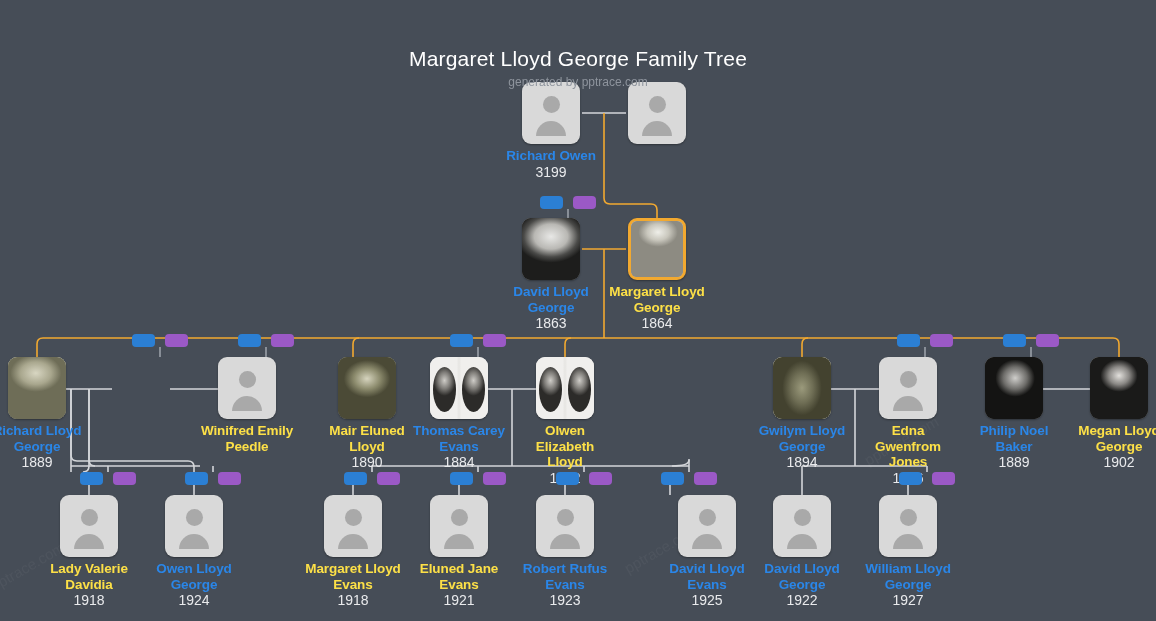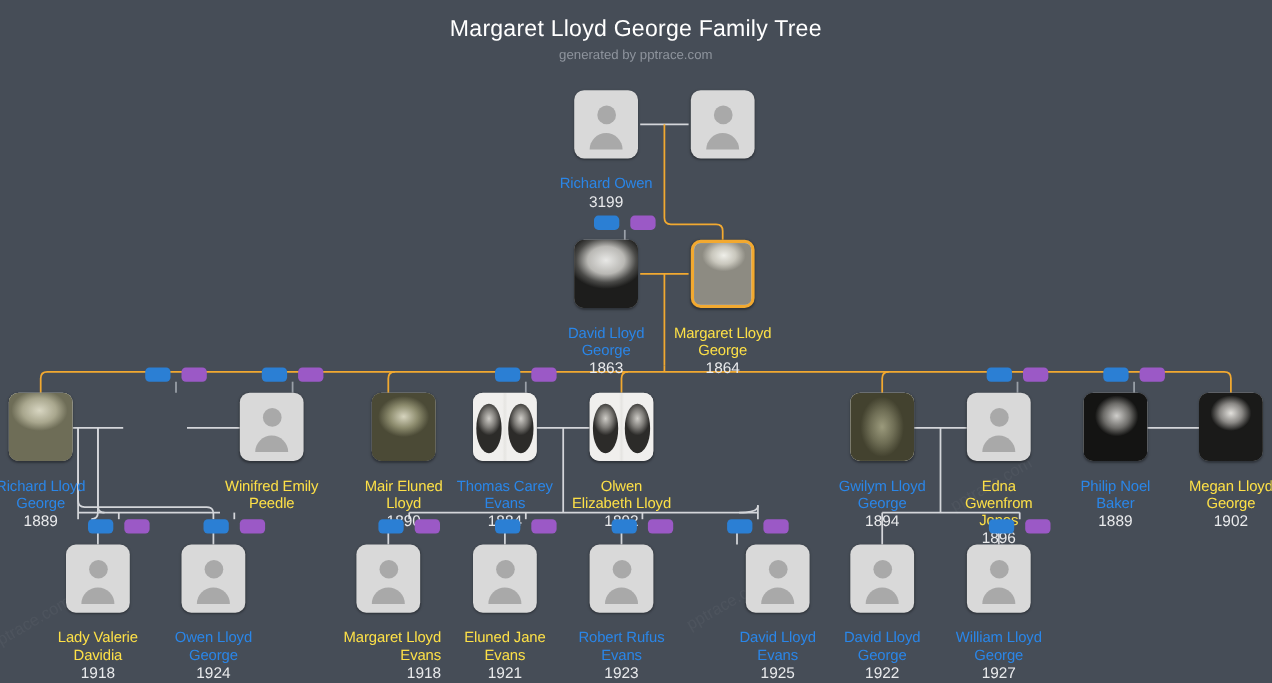--- a/index.html
+++ b/index.html
@@ -28,20 +28,21 @@
     width: 1156px;
     text-align: center;
     z-index: 30;
   }
   #title {
     font-size: 21px;
     font-weight: 400;
     color: #ffffff;
     letter-spacing: .2px;
     line-height: 26px;
+    margin-top: 32px;
   }
   #subtitle {
     font-size: 12px;
     color: #8e949d;
     line-height: 18px;
     margin-top: 1px;
   }
   
   .wm {
     position: absolute;
@@ -149,23 +150,23 @@
     background:
       radial-gradient(ellipse 34% 30% at 52% 34%, #cfcecb 0%, #6e6d6a 60%, #141413 100%),
       linear-gradient(180deg,#2b2a28 0%,#0e0e0d 100%);
   }
   .ph-megan {
     background:
       radial-gradient(ellipse 32% 26% at 50% 30%, #e2e0dc 0%, #8a8885 55%, #1a1a19 100%),
       linear-gradient(180deg,#45443f 0%,#121211 100%);
   }
   .nm {
-    margin-top: 15px;
+    margin-top: 4px;
     font-size: 13.5px;
-    font-weight: normal;
+    font-weight: bold;
     line-height: 15.5px;
     letter-spacing: -0.1px;
   }
   .nm.m { color: #2a86e8; }
   .nm.f { color: #fde047; }
   .yr {
     font-size: 14px;
     color: #e9eaec;
     line-height: 17px;
   }
@@ -436,21 +437,21 @@
 
   <div class="person" style="left:194px; top:495px;">
     <div class="avatar">
       <span class="sil-head"></span>
       <span class="sil-body"></span>
     </div>
     <div class="nm m">Owen Lloyd George</div>
     <div class="yr">1924</div>
   </div>
 
-  <div class="person" style="left:353px; top:495px;text-align:right;">
+  <div class="person" style="left:353px; top:495px;">
     <div class="avatar">
       <span class="sil-head"></span>
       <span class="sil-body"></span>
     </div>
     <div class="nm f">Margaret Lloyd Evans</div>
     <div class="yr">1918</div>
   </div>
 
   <div class="person" style="left:459px; top:495px;">
     <div class="avatar">

